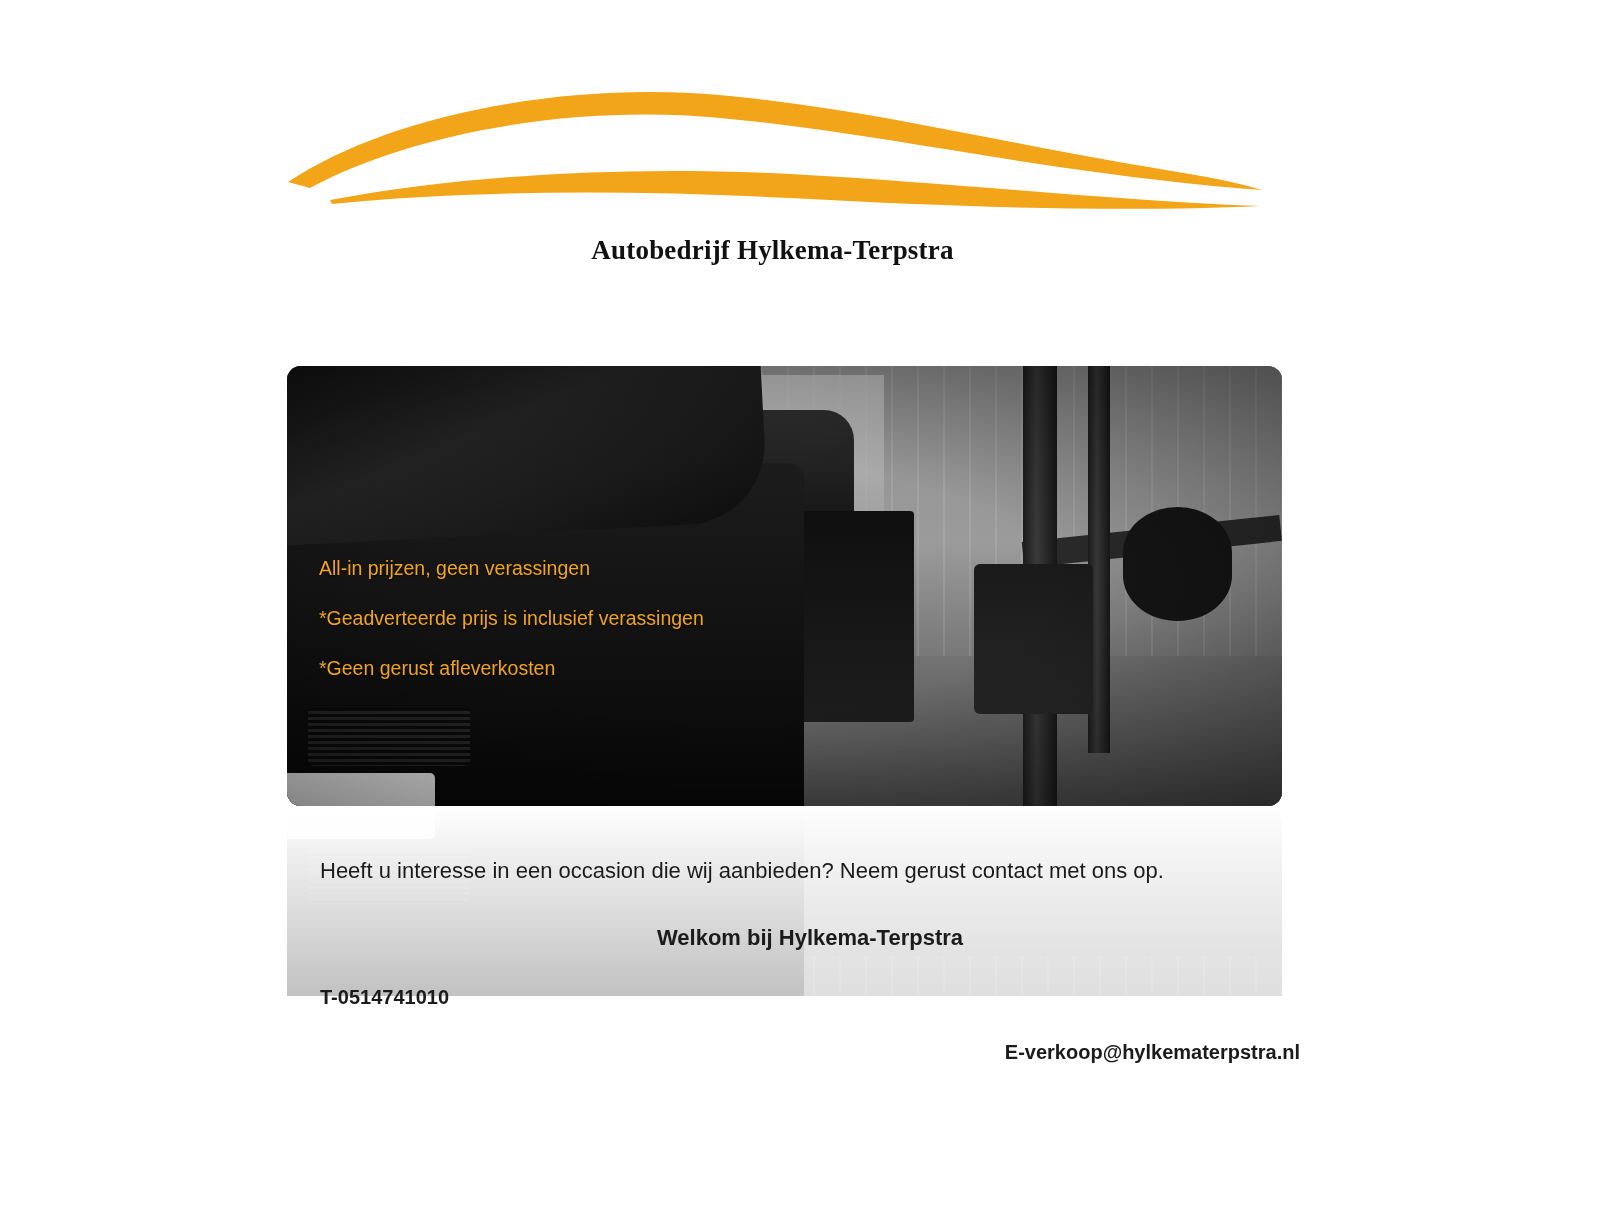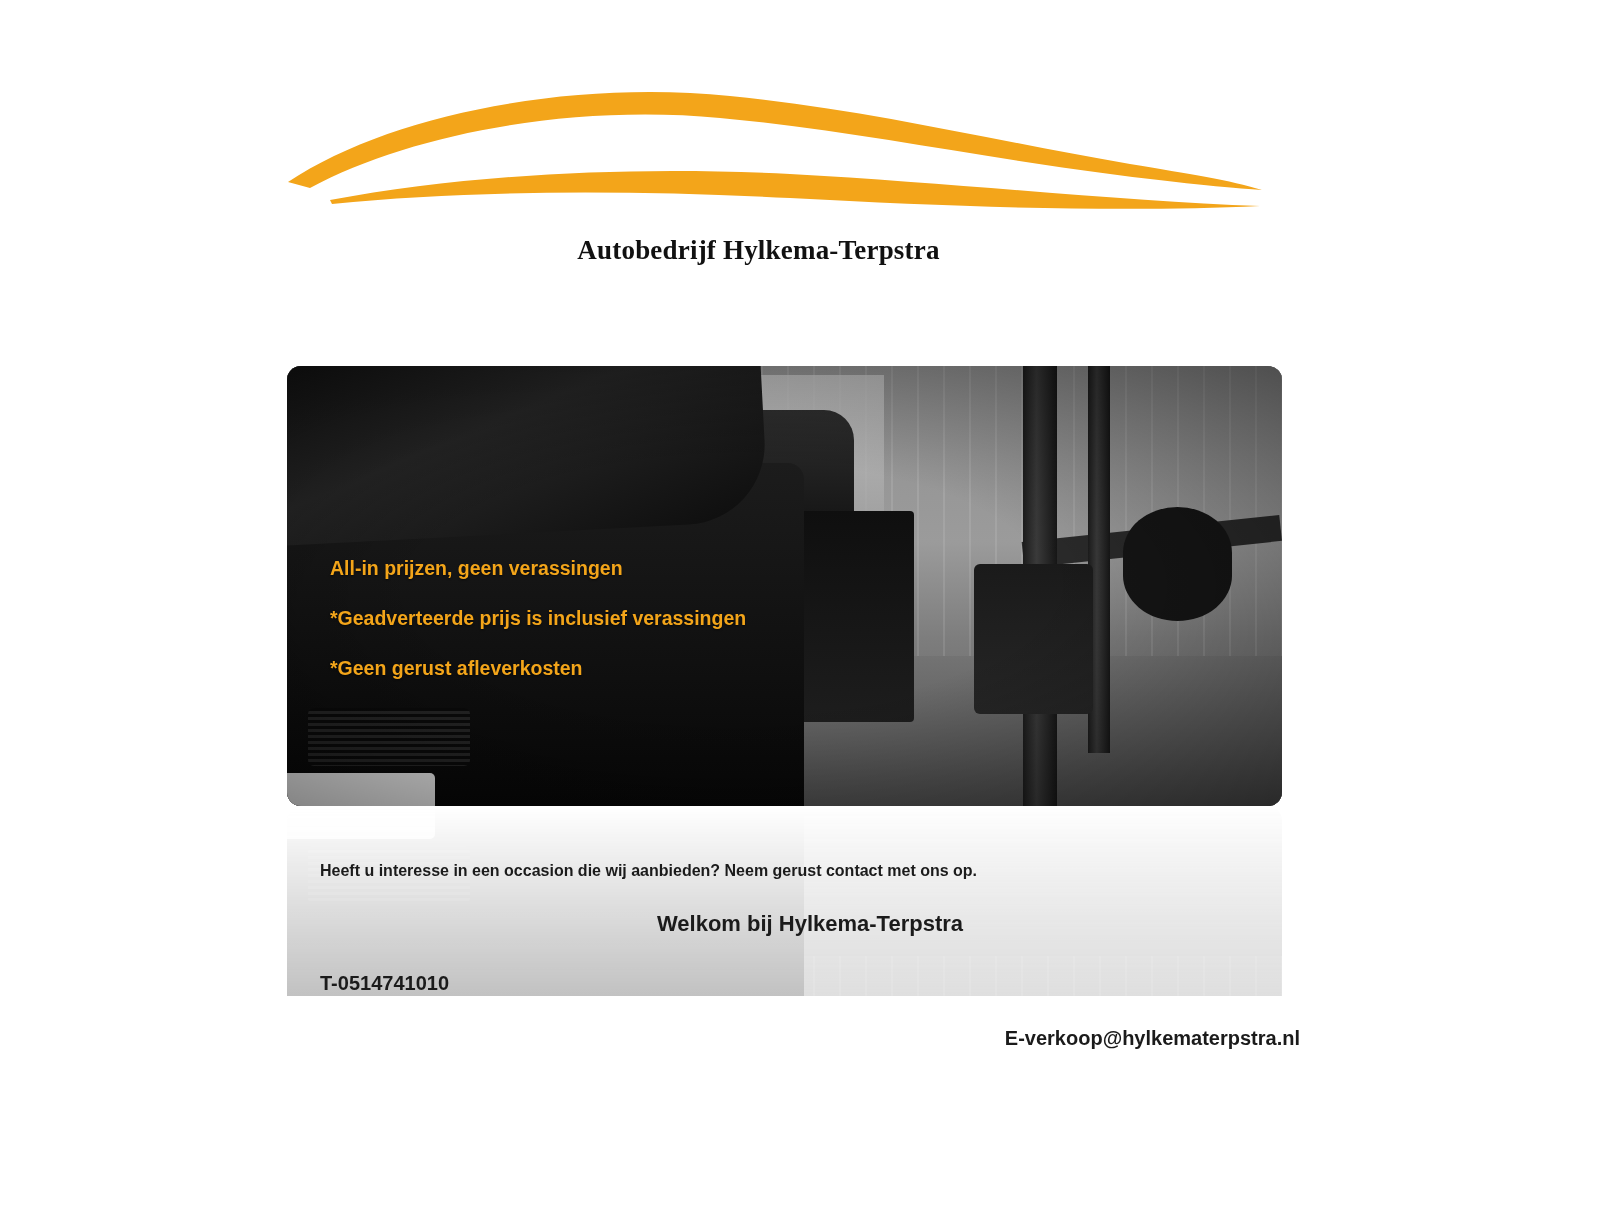--- a/index.html
+++ b/index.html
@@ -41,20 +41,21 @@
     left: 0;
     top: 232px;
     width: 1517px;
     text-align: center;
     font-family: "Liberation Serif", serif;
     font-weight: bold;
     font-size: 27px;
     line-height: 36px;
     color: #111111;
     letter-spacing: 0.2px;
+    padding-left: 14px;
   }
 
   
   .photo {
     position: absolute;
     left: 287px;
     top: 366px;
     width: 995px;
     height: 440px;
     border-radius: 14px;
@@ -218,23 +219,23 @@
   .bullets {
     position: absolute;
     left: 32px;
     top: 190px;
     width: 560px;
   }
   .bullets li {
     list-style: none;
     color: #f3a51a;
     font-size: 19.5px;
-    font-weight: bold;
+    font-weight: normal;
     line-height: 24px;
-    margin: 0 0 26px 11px;
+    margin: 0 0 26px 0;
     text-shadow: 0 1px 2px rgba(0,0,0,.55);
   }
   .bullets li:last-child { margin-bottom: 0; }
   .bullets { padding: 0; margin: 0; }
 
   
   .reflection {
     position: absolute;
     left: 287px;
     top: 806px;
@@ -257,24 +258,24 @@
 
   
   .bottom {
     position: absolute;
     left: 320px;
     top: 852px;
     width: 980px;
     color: #1b1b1b;
   }
   .bottom .lead {
-    font-size: 16px;
-    font-weight: bold;
+    font-size: 22px;
+    font-weight: normal;
     line-height: 37px;
-    margin: 0 0 20px 0;
+    margin: 0 0 34px 0;
     max-width: 860px;
   }
   .bottom .welcome {
     font-size: 22px;
     font-weight: bold;
     line-height: 30px;
     margin: 0 0 30px 0;
     text-align: center;
   }
   .bottom .contact {

